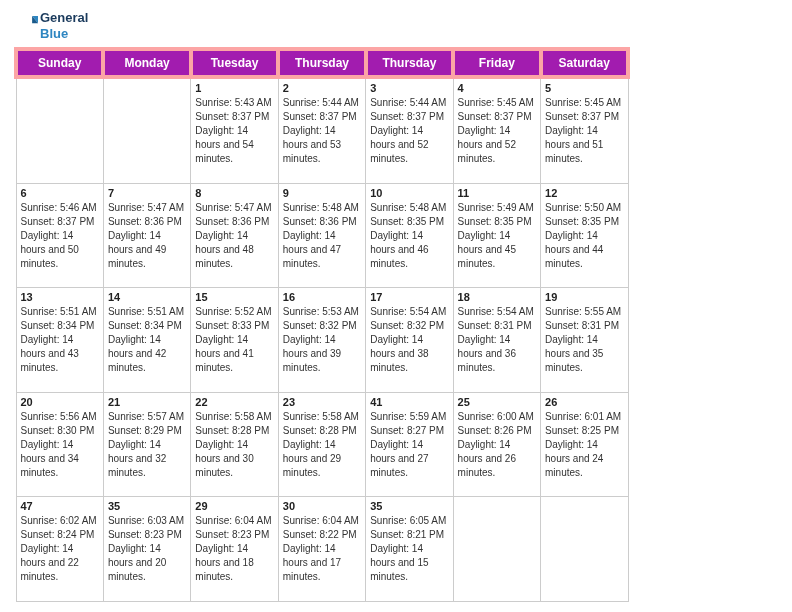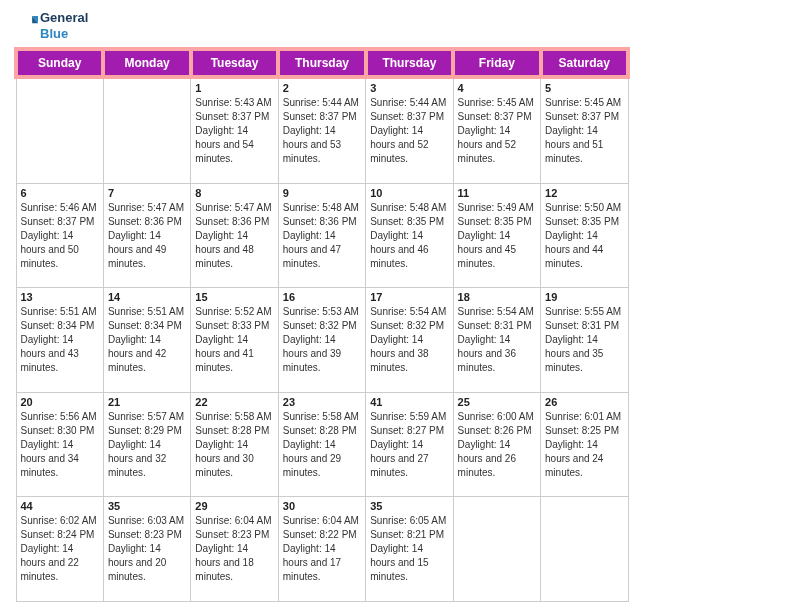--- a/index.html
+++ b/index.html
@@ -244,21 +244,21 @@
             <span class="day-number">25</span>
             <div class="day-info">Sunrise: 6:00 AM<br>Sunset: 8:26 PM<br>Daylight: 14 hours and 26 minutes.</div>
           </td>
           <td>
             <span class="day-number">26</span>
             <div class="day-info">Sunrise: 6:01 AM<br>Sunset: 8:25 PM<br>Daylight: 14 hours and 24 minutes.</div>
           </td>
         </tr>
         <tr>
           <td>
-            <span class="day-number">44</span>
+            <span class="day-number">47</span>
             <div class="day-info">Sunrise: 6:02 AM<br>Sunset: 8:24 PM<br>Daylight: 14 hours and 22 minutes.</div>
           </td>
           <td>
             <span class="day-number">35</span>
             <div class="day-info">Sunrise: 6:03 AM<br>Sunset: 8:23 PM<br>Daylight: 14 hours and 20 minutes.</div>
           </td>
           <td>
             <span class="day-number">29</span>
             <div class="day-info">Sunrise: 6:04 AM<br>Sunset: 8:23 PM<br>Daylight: 14 hours and 18 minutes.</div>
           </td>

